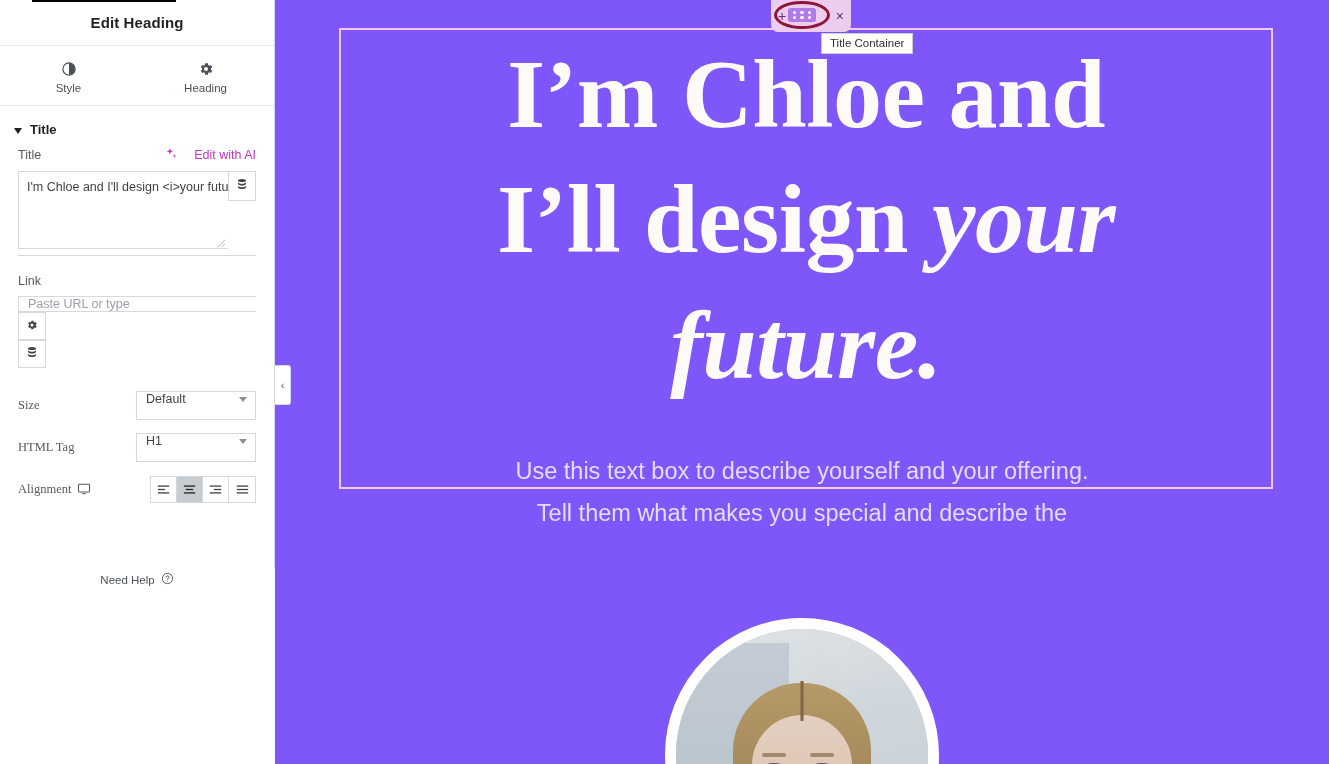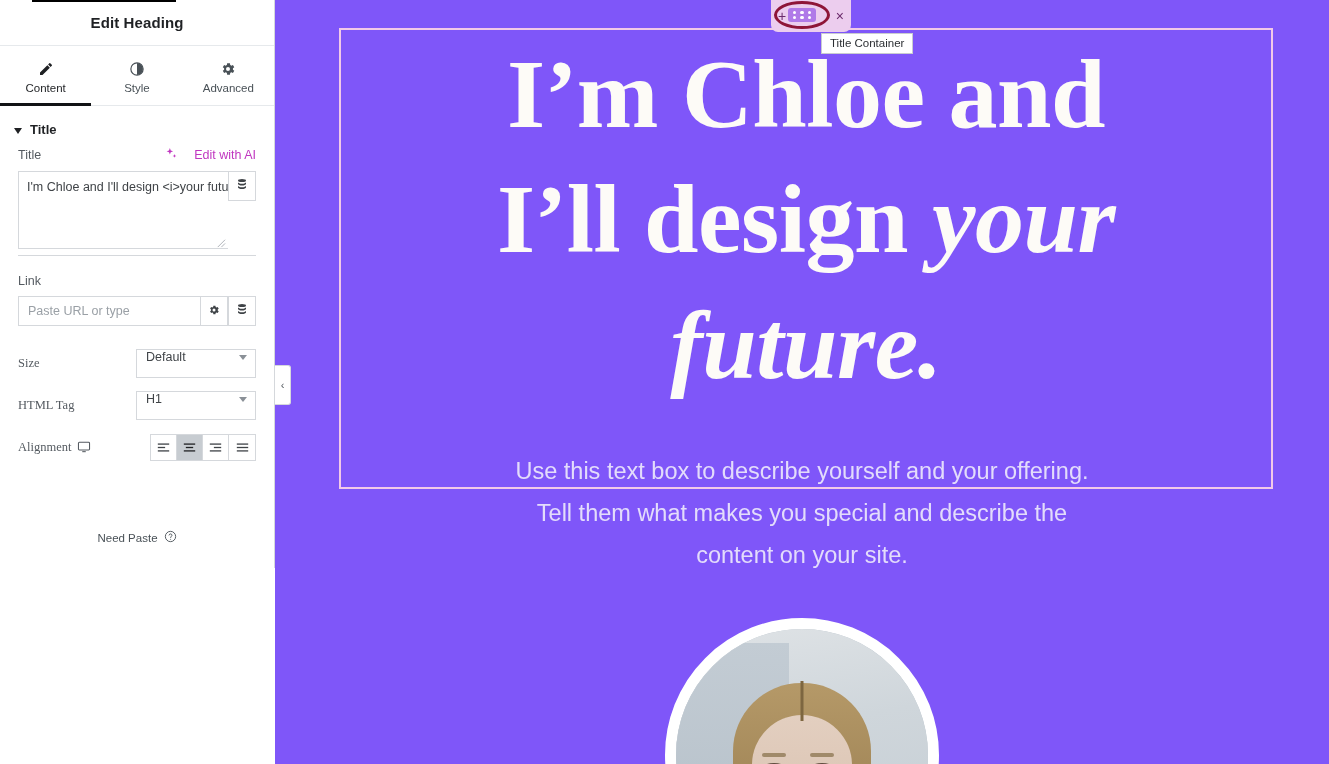--- a/index.html
+++ b/index.html
@@ -91,21 +91,21 @@
   }
   .icon-btn.tall { align-self: stretch; height: 30px; }
   .ta-resize {
     position: absolute; right: 30px; bottom: 1px;
     width: 11px; height: 11px; pointer-events: none;
   }
   .ta-underline {
     height: 1px; background: #d5d8dc; margin: 0 18px;
   }
 
-  .link-row { display: flex; margin-bottom: 16px; }
+  .link-row { display: flex; margin-bottom: 16px; flex-direction: column; }
   .link-input {
     flex: 1; height: 30px; border: 1px solid #d5d8dc; border-right: none;
     padding: 0 9px; font-size: 12.5px; color: #3f4347;
     font-family: "Liberation Sans", sans-serif; outline: none;
   }
   .link-input::placeholder { color: #9aa0a6; }
 
   .ctl-row {
     display: flex; align-items: center;
     padding: 0 18px; height: 42px;
@@ -269,44 +269,36 @@
 <div id="app">
 
   <aside id="panel">
     <div class="top-black-bar"></div>
 
     <div id="panel-header">
       <div class="title">Edit Heading</div>
     </div>
 
     <div id="tabs">
-      <div class="tab active">
-        <span>
-          <svg width="16" height="16" viewBox="0 0 24 24" fill="#1f2124">
-            <path d="M3 17.25V21h3.75L17.81 9.94l-3.75-3.75L3 17.25zM20.71 7.04a1 1 0 0 0 0-1.41l-2.34-2.34a1 1 0 0 0-1.41 0l-1.83 1.83 3.75 3.75 1.83-1.83z"></path>
-          </svg>
-        </span>
-        <span class="tab-label">Content</span>
-      </div>
       <div class="tab">
         <span>
           <svg width="16" height="16" viewBox="0 0 24 24">
             <circle cx="12" cy="12" r="9.2" fill="none" stroke="#495157" stroke-width="1.8"></circle>
             <path d="M12 3.1a8.9 8.9 0 0 1 0 17.8z" fill="#495157"></path>
           </svg>
         </span>
         <span class="tab-label">Style</span>
       </div>
       <div class="tab">
         <span>
           <svg width="16" height="16" viewBox="0 0 24 24" fill="#495157">
             <path d="M19.4 13a7.6 7.6 0 0 0 0-2l2-1.6-2-3.4-2.4 1a7.5 7.5 0 0 0-1.7-1l-.4-2.6H10.7l-.4 2.6a7.5 7.5 0 0 0-1.7 1l-2.4-1-2 3.4L6.2 11a7.6 7.6 0 0 0 0 2l-2 1.6 2 3.4 2.4-1a7.5 7.5 0 0 0 1.7 1l.4 2.6h4.2l.4-2.6a7.5 7.5 0 0 0 1.7-1l2.4 1 2-3.4zM12 15a3 3 0 1 1 0-6 3 3 0 0 1 0 6z"></path>
           </svg>
         </span>
-        <span class="tab-label">Advanced</span>
+        <span class="tab-label">Heading</span>
       </div>
     </div>
 
     <div class="section-head">
       <span class="caret"></span>
       <span class="sec-title">Title</span>
     </div>
 
     <div class="field">
       <div class="field-row">
@@ -415,21 +407,21 @@
           <svg width="13" height="11" viewBox="0 0 16 12" fill="#3f4347">
             <rect x="1" y="1" width="14" height="1.6"></rect>
               <rect x="1" y="5.2" width="14" height="1.6"></rect>
               <rect x="1" y="9.4" width="14" height="1.6"></rect>
           </svg>
         </div>
       </div>
     </div>
 
     <div class="need-help">
-      <span>Need Paste</span>
+      <span>Need Help</span>
       <span>
         <svg width="13" height="13" viewBox="0 0 24 24" fill="none" stroke="#495157" stroke-width="1.7">
           <circle cx="12" cy="12" r="9.5"></circle>
           <path d="M9.4 9.2a2.7 2.7 0 0 1 5.3.7c0 1.8-2.7 2.2-2.7 3.9" stroke-linecap="round"></path>
           <circle cx="12" cy="17.2" r=".3" fill="#495157"></circle>
         </svg>
       </span>
     </div>
   </aside>
 
@@ -443,21 +435,20 @@
       <h1 id="hero-heading">
         <span>I’m Chloe and</span><br>
         <span>I’ll design </span><i>your</i><br>
         <i>future.</i>
       </h1>
     </div>
 
     <div id="hero-body">
       <div>Use this text box to describe yourself and your offering.</div>
       <div>Tell them what makes you special and describe the</div>
-      <div>content on your site.</div>
     </div>
 
     <div id="avatar">
       <div class="photo">
         <div class="sky"></div>
           <div class="bldg"></div>
         <div class="hair"></div>
           <div class="face"></div>
           <div class="part"></div>
         <div class="brow l"></div>

